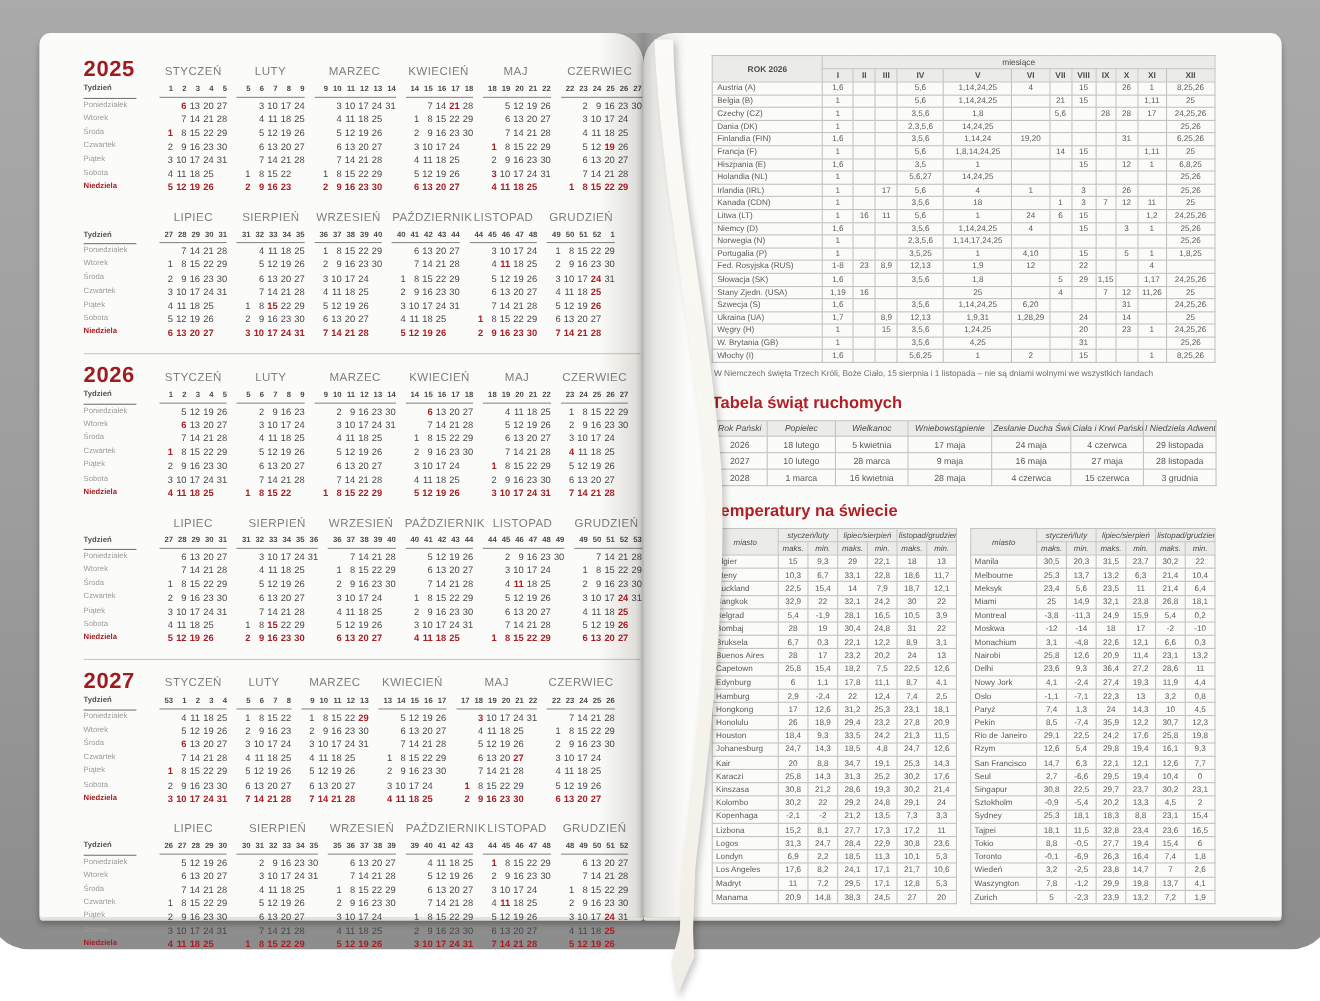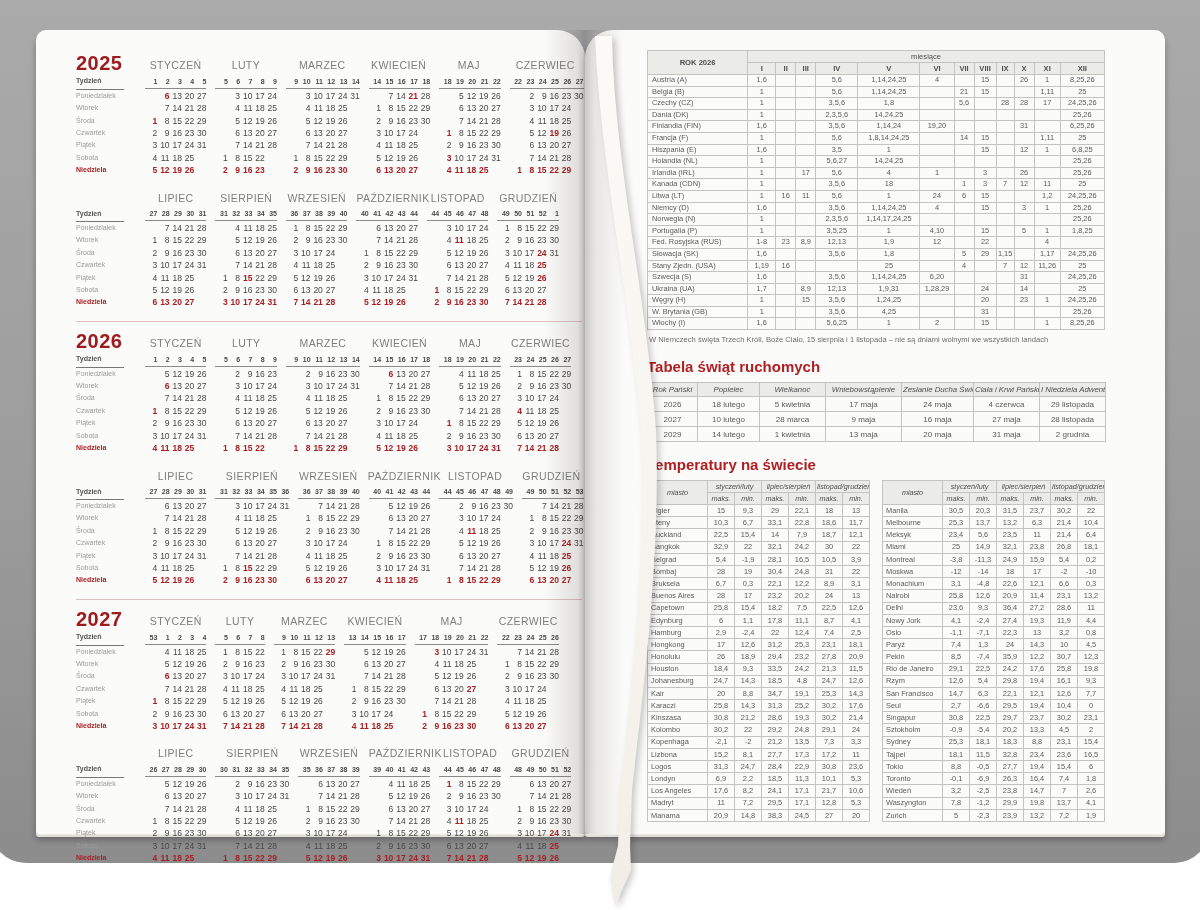--- a/index.html
+++ b/index.html
@@ -2555,27 +2555,27 @@
             <tr>
               <td>2027</td>
               <td>10 lutego</td>
               <td>28 marca</td>
               <td>9 maja</td>
               <td>16 maja</td>
               <td>27 maja</td>
               <td>28 listopada</td>
             </tr>
             <tr>
-              <td>2029</td>
-              <td>14 lutego</td>
-              <td>1 kwietnia</td>
-              <td>13 maja</td>
-              <td>20 maja</td>
-              <td>31 maja</td>
-              <td>2 grudnia</td>
+              <td>2028</td>
+              <td>1 marca</td>
+              <td>16 kwietnia</td>
+              <td>28 maja</td>
+              <td>4 czerwca</td>
+              <td>15 czerwca</td>
+              <td>3 grudnia</td>
             </tr>
           </tbody>
         </table>
 
       <h2 class="sec-title">Temperatury na świecie</h2>
       <div class="temp-wrap">
         <table id="temps-left" class="temp-table">
             <colgroup>
               <col style="width: 60px;">
               <col style="width: 27px;">

